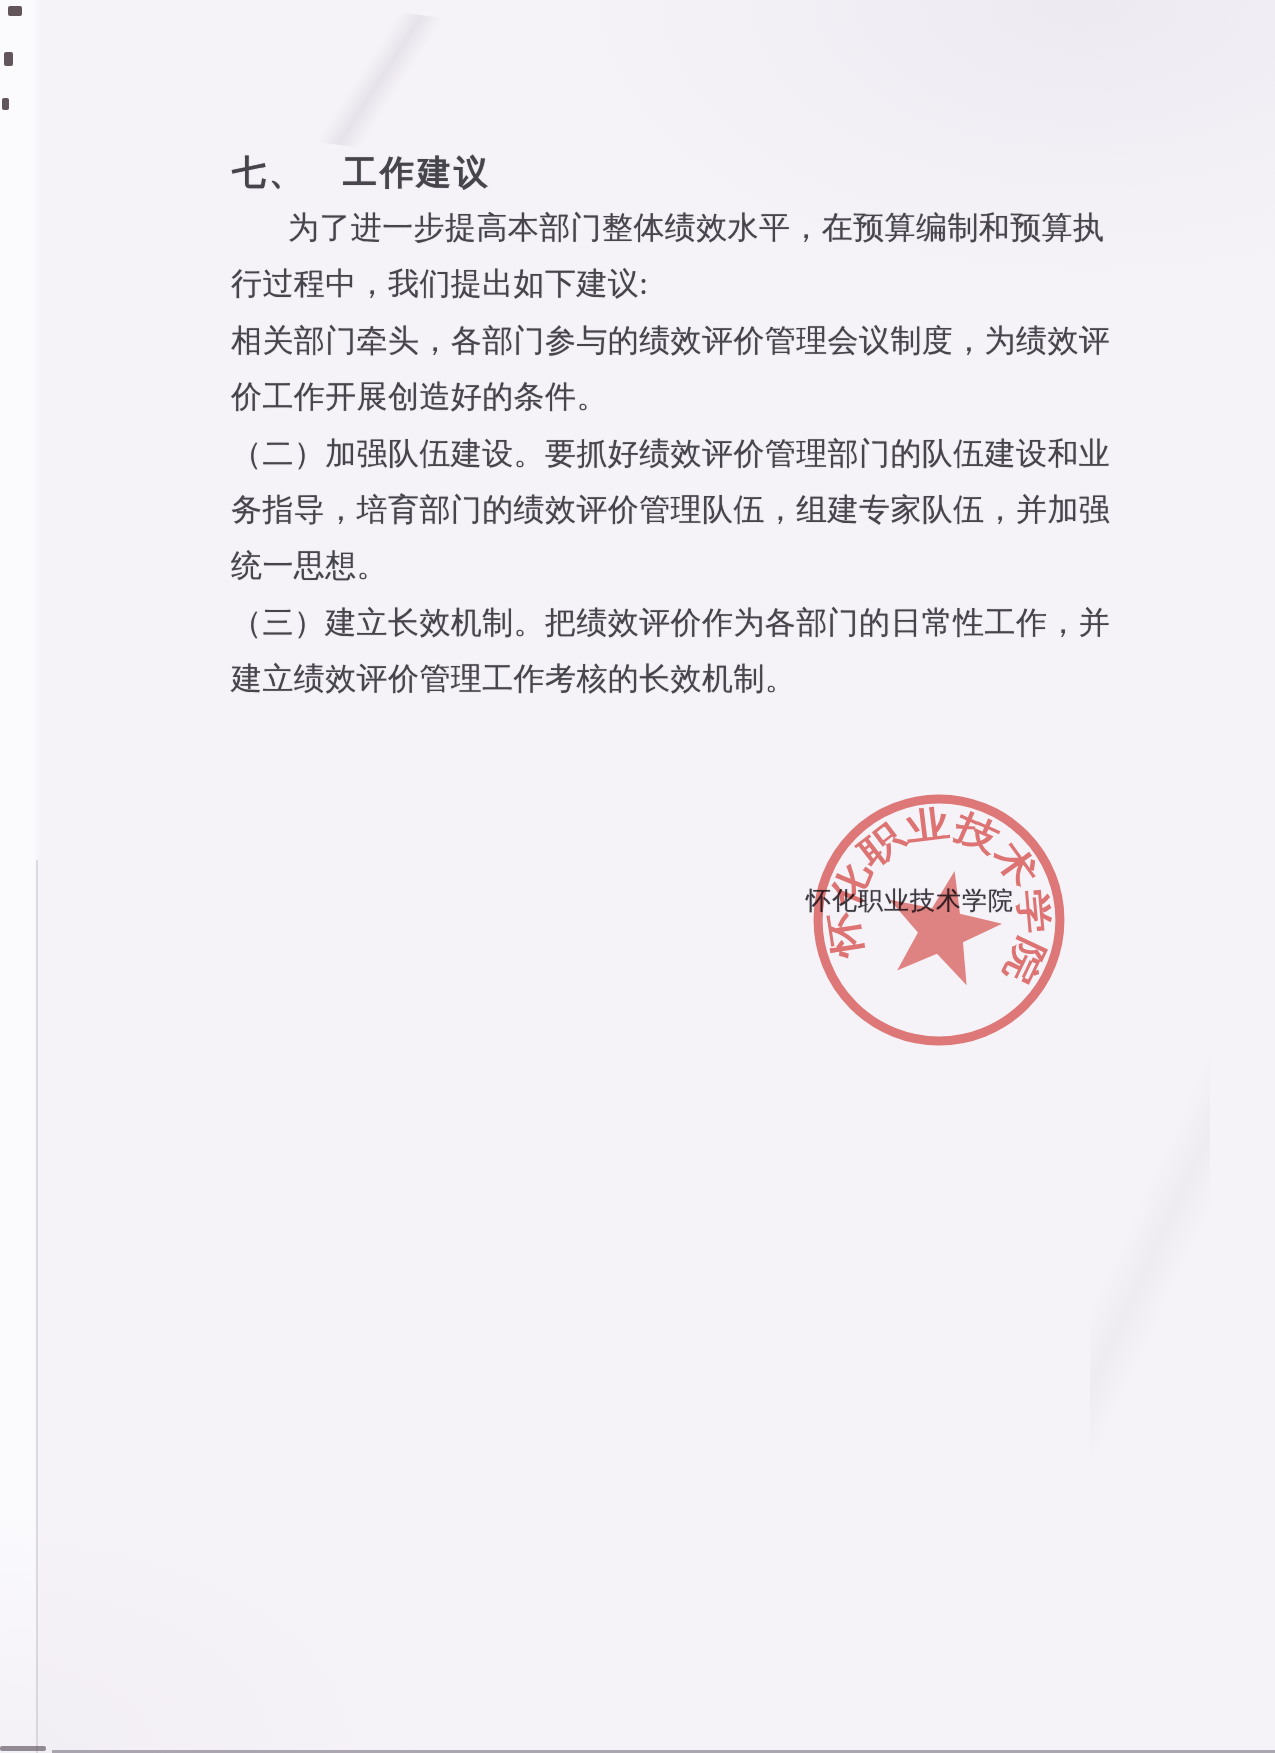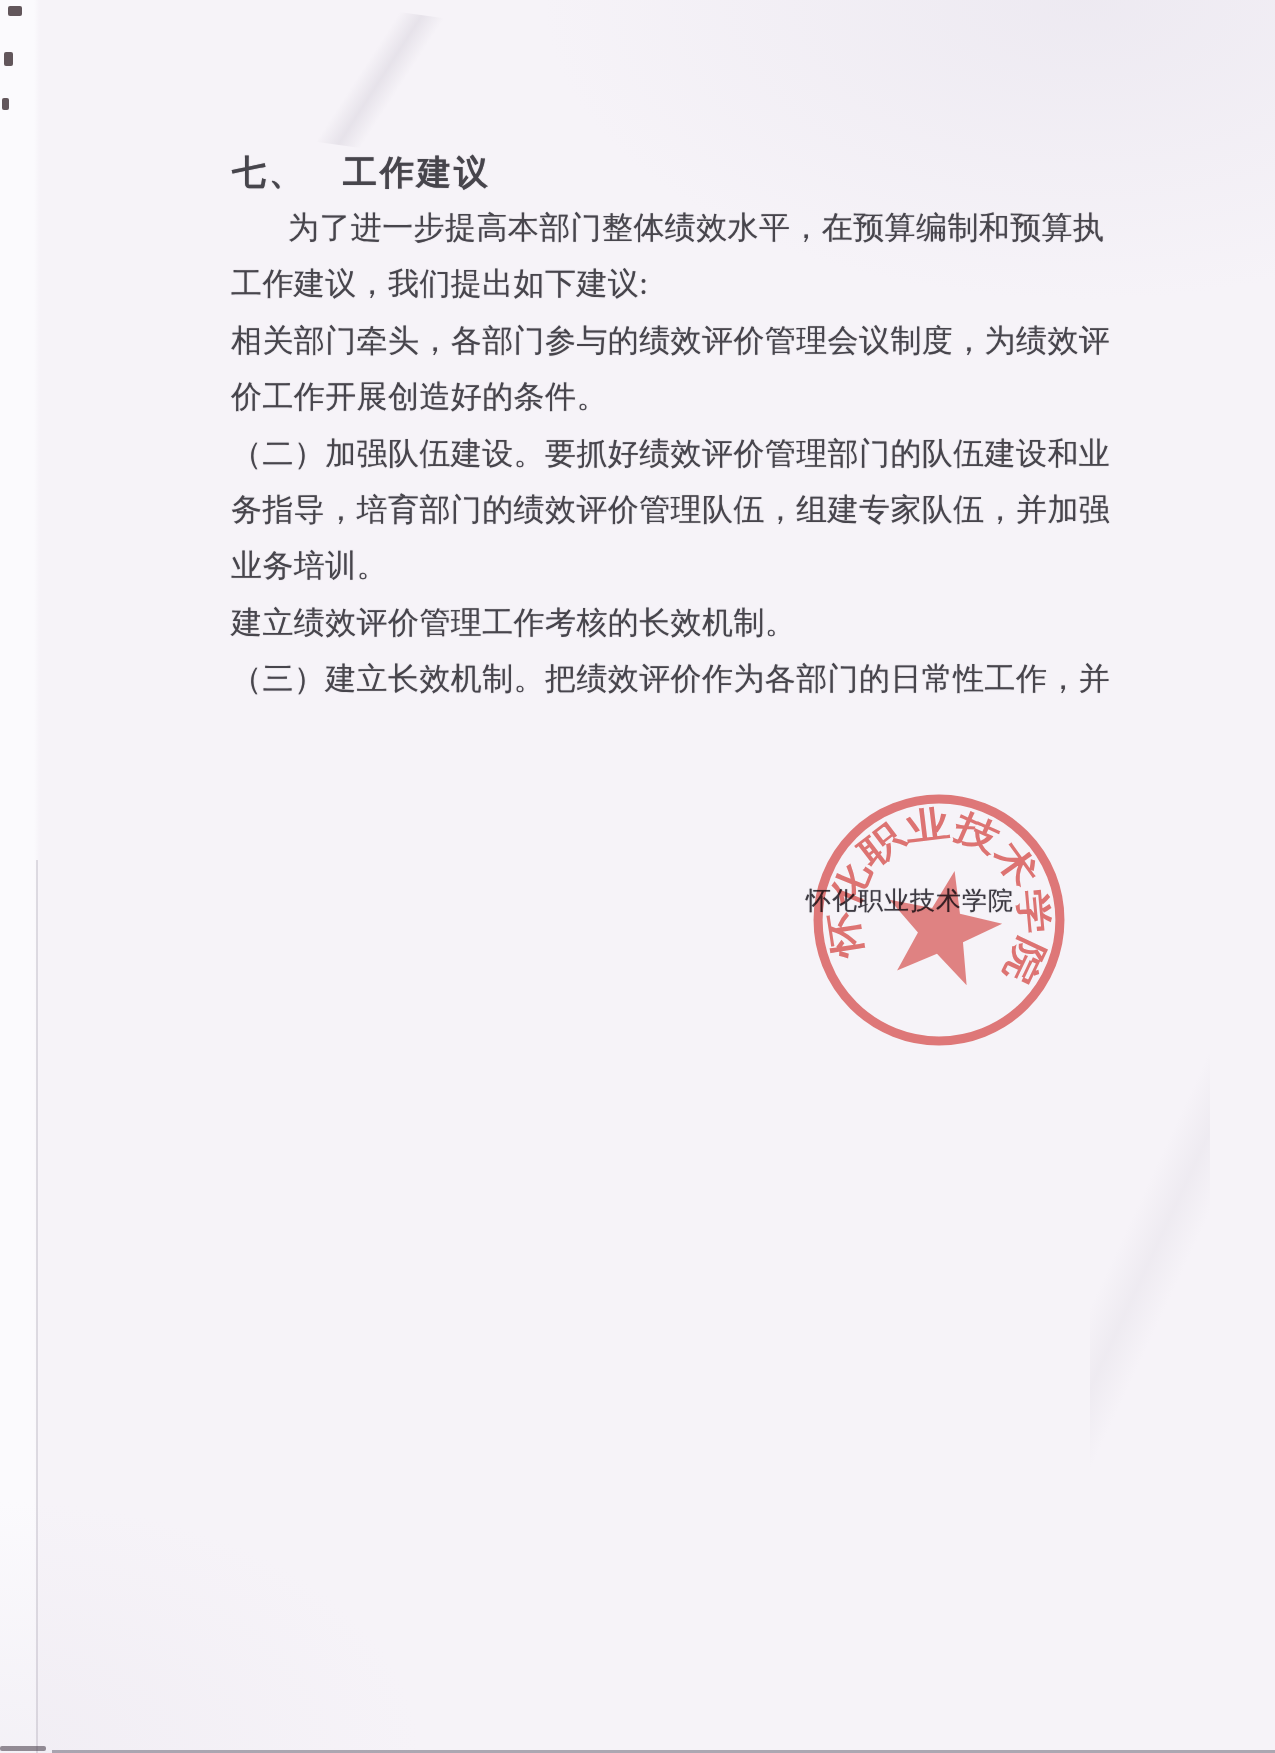--- a/index.html
+++ b/index.html
@@ -76,28 +76,28 @@
 </style>
 </head>
 <body>
 
 <div class="page">
 
   <h1 class="heading">七、　工作建议</h1>
 
   <div class="body-text">
     <p class="indent">为了进一步提高本部门整体绩效水平，在预算编制和预算执</p>
-    <p>工作建议，我们提出如下建议:</p>
+    <p>行过程中，我们提出如下建议:</p>
     <p>相关部门牵头，各部门参与的绩效评价管理会议制度，为绩效评</p>
     <p>价工作开展创造好的条件。</p>
     <p>（二）加强队伍建设。要抓好绩效评价管理部门的队伍建设和业</p>
     <p>务指导，培育部门的绩效评价管理队伍，组建专家队伍，并加强</p>
-    <p>业务培训。</p>
+    <p>统一思想。</p>
+    <p>（三）建立长效机制。把绩效评价作为各部门的日常性工作，并</p>
     <p>建立绩效评价管理工作考核的长效机制。</p>
-    <p>（三）建立长效机制。把绩效评价作为各部门的日常性工作，并</p>
   </div>
 
   <div class="signature-org">怀化职业技术学院</div>
 
   <svg class="seal" viewBox="0 0 260 260" xmlns="http://www.w3.org/2000/svg">
     <defs>
       <path id="seal-arc" d="M 59 171 A 82 82 0 1 1 192.8 182.7" fill="none"></path>
       <filter id="soften" x="-10%" y="-10%" width="120%" height="120%">
         <feGaussianBlur stdDeviation="0.7"></feGaussianBlur>
       </filter>

